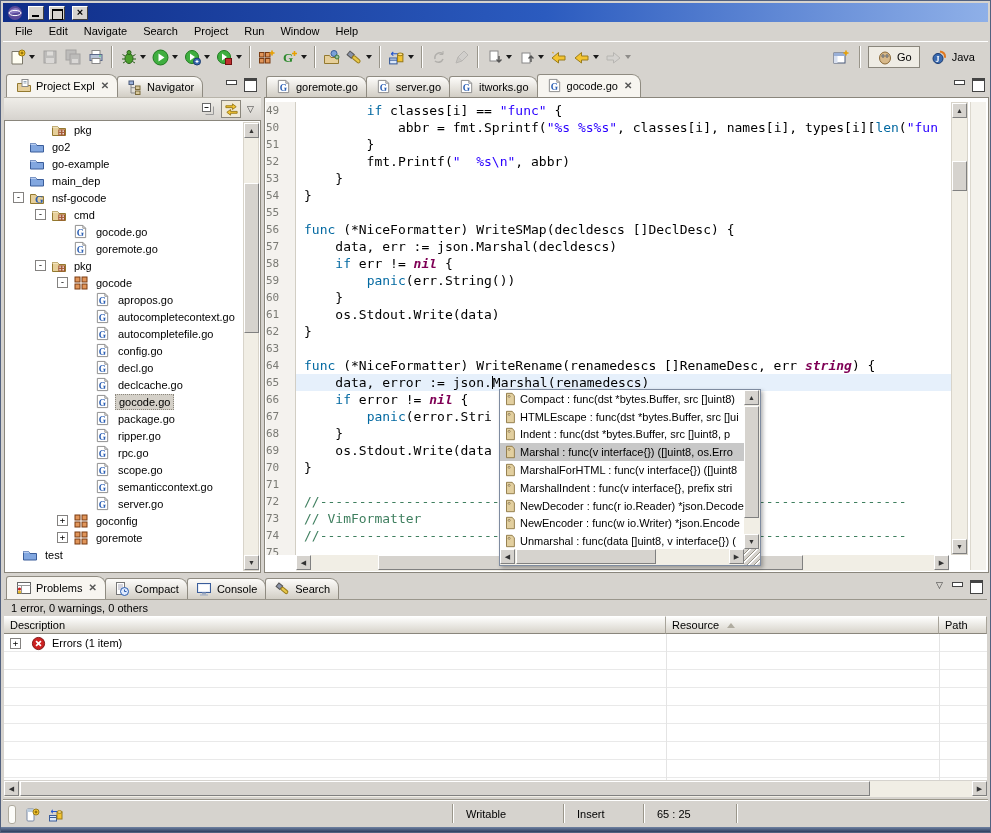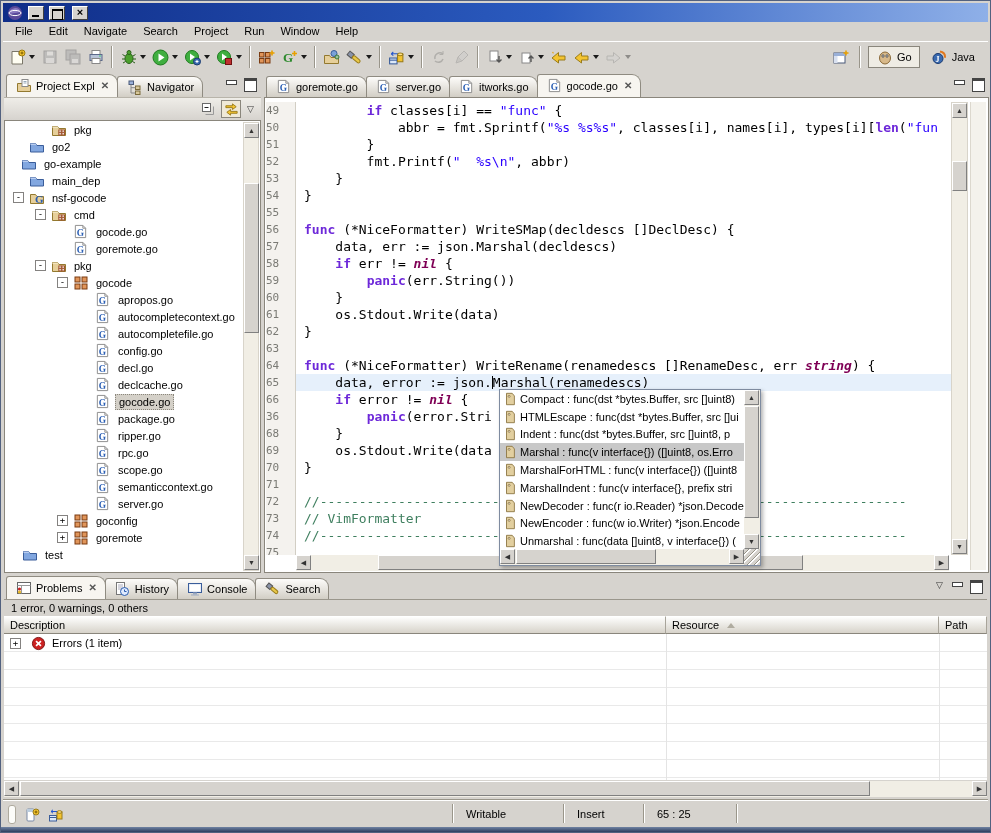--- a/index.html
+++ b/index.html
@@ -84,21 +84,21 @@
   .ed-tabs { position:relative; height:24px; }
   .ed-body { position:absolute; left:0; right:0; top:24px; bottom:0; background:#fff; border:1px solid #8a867c; }
   .code-area { position:absolute; left:1px; top:4px; width:686px; bottom:17px; overflow:hidden; background:#fff; }
   .crow { display:flex; height:17px; }
   .ln { width:30px; flex:none; background:#f4f2ee; border-right:1px solid #d2cec4; color:#7a7a74;
       font-size:11px; line-height:17px; text-align:right; padding-right:18px;
       font-family:"DejaVu Sans Mono",monospace; }
   .cl { flex:1; font-family:"DejaVu Sans Mono",monospace; font-size:13px; line-height:17px;
       white-space:pre; padding-left:8px; }
   .crow.hl .cl { background:#e6f0fb; }
-  .tok-k { color:#6d28d9; font-weight:bold; }
+  .tok-k { color:#0369a1; font-weight:normal; }
   .tok-ki { color:#7f0055; font-weight:bold; font-style:italic; }
   .tok-s { color:#2a00ff; }
   .tok-c { color:#3f7f5f; }
   .caret { display:inline-block; width:1px; height:13px; background:#000; vertical-align:-2px; }
   .ed-vscroll { top:4px; right:20px; width:17px; bottom:17px; }
   .ed-overview { position:absolute; top:4px; right:2px; width:16px; bottom:2px;
       background:#f4f2ec; border-left:1px solid #dcd8ce; }
   .ed-hscroll { left:31px; right:39px; bottom:1px; height:16px; border:none; }
 
   
@@ -470,21 +470,21 @@
           <div class="trow" style="padding-left:8px">
             <span class="ebox-sp"></span>
             <span class="ic">
               <svg width="16" height="16" viewBox="0 0 16 16">
                 <path d="M1.5 4.5h5l1.5 2h6.5v6.5H1.5z" fill="#82a7e0" stroke="#3a5d9a"></path>
                 <path d="M1.5 4.5h5l1 1.4H1.5z" fill="#b9cdf0"></path>
               </svg>
             </span>
             <span class="tl">go2</span>
           </div>
-          <div class="trow" style="padding-left:0">
+          <div class="trow" style="padding-left:8px">
             <span class="ebox-sp"></span>
             <span class="ic">
               <svg width="16" height="16" viewBox="0 0 16 16">
                 <path d="M1.5 4.5h5l1.5 2h6.5v6.5H1.5z" fill="#82a7e0" stroke="#3a5d9a"></path>
                 <path d="M1.5 4.5h5l1 1.4H1.5z" fill="#b9cdf0"></path>
               </svg>
             </span>
             <span class="tl">go-example</span>
           </div>
           <div class="trow" style="padding-left:8px">
@@ -883,21 +883,21 @@
           </div>
           <div class="crow hl">
             <span class="ln">65</span>
             <span class="cl"><span class="tok-p">    data, error := json.</span><span class="caret"></span><span class="tok-p">Marshal(renamedescs)</span></span>
           </div>
           <div class="crow">
             <span class="ln">66</span>
             <span class="cl"><span class="tok-p">    </span><span class="tok-k">if</span><span class="tok-p"> error != </span><span class="tok-ki">nil</span><span class="tok-p"> {</span></span>
           </div>
           <div class="crow">
-            <span class="ln">36</span>
+            <span class="ln">67</span>
             <span class="cl"><span class="tok-p">        </span><span class="tok-k">panic</span><span class="tok-p">(error.Stri</span></span>
           </div>
           <div class="crow">
             <span class="ln">68</span>
             <span class="cl"><span class="tok-p">    }</span></span>
           </div>
           <div class="crow">
             <span class="ln">69</span>
             <span class="cl"><span class="tok-p">    os.Stdout.Write(data</span></span>
           </div>
@@ -1054,21 +1054,21 @@
           </div>
           <div class="vtab">
             <span class="ic">
               <svg width="16" height="16" viewBox="0 0 16 16">
                 <rect x="2.5" y="1.5" width="8" height="12" fill="#fff" stroke="#777"></rect>
                 <path d="M4 4h5M4 6h5M4 8h3" stroke="#aab"></path>
                 <circle cx="10.5" cy="10.5" r="4" fill="#dfeafe" stroke="#2a5db0"></circle>
                 <path d="M10.5 8.5v2h2" stroke="#2a5db0" fill="none"></path>
               </svg>
             </span>
-            <span>History</span>
+            <span>Compact</span>
           </div>
           <div class="vtab">
             <span class="ic">
               <svg width="16" height="16" viewBox="0 0 16 16">
                 <rect x="1.5" y="2.5" width="13" height="9" fill="#e8eef8" stroke="#3a5d9a"></rect>
                 <rect x="3" y="4" width="10" height="6" fill="#fff"></rect>
                 <rect x="6" y="11.5" width="4" height="2" fill="#9aa8c0"></rect>
                 <rect x="4" y="13.5" width="8" height="1" fill="#9aa8c0"></rect>
               </svg>
             </span>

